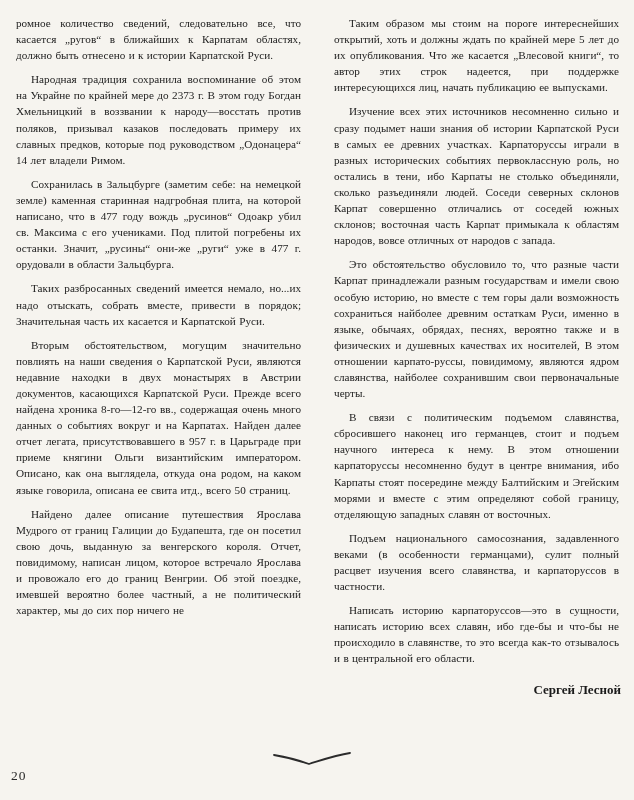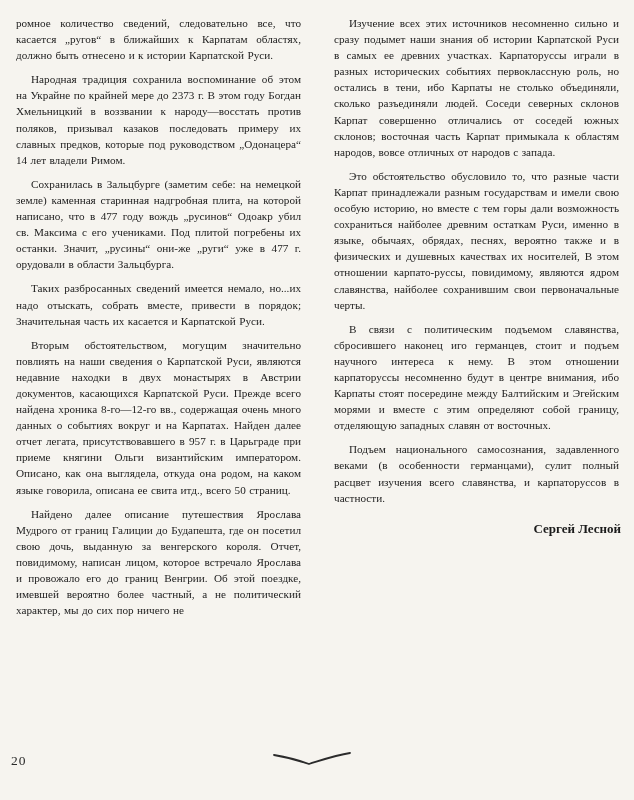--- a/index.html
+++ b/index.html
@@ -47,21 +47,21 @@
     text-align: right;
     font-weight: bold;
     font-size: 13px;
     margin-top: 15px;
     padding-right: 6px;
     color: #1b1b1b;
   }
   .page-number {
     position: absolute;
     left: 11px;
-    bottom: 31px;
+    bottom: 16px;
     font-size: 13.5px;
     color: #2a2a2a;
     letter-spacing: 1px;
   }
   .flourish {
     position: absolute;
     left: 272px;
     top: 748px;
   }
 </style>
@@ -74,24 +74,26 @@
     <div class="col">
       <p class="noindent">ромное количество сведений, следовательно все, что касается „ругов“ в ближайших к Карпатам областях, должно быть отнесено и к истории Карпатской Руси.</p>
       <p>Народная традиция сохранила воспоминание об этом на Украйне по крайней мере до 2373 г. В этом году Богдан Хмельницкий в воззвании к народу—восстать против поляков, призывал казаков последовать примеру их славных предков, которые под руководством „Одонацера“ 14 лет владели Римом.</p>
       <p>Сохранилась в Зальцбурге (заметим себе: на немецкой земле) каменная старинная надгробная плита, на которой написано, что в 477 году вождь „русинов“ Одоакр убил св. Максима с его учениками. Под плитой погребены их останки. Значит, „русины“ они-же „руги“ уже в 477 г. орудовали в области Зальцбурга.</p>
       <p>Таких разбросанных сведений имеется немало, но...их надо отыскать, собрать вместе, привести в порядок; Значительная часть их касается и Карпатской Руси.</p>
       <p>Вторым обстоятельством, могущим значительно повлиять на наши сведения о Карпатской Руси, являются недавние находки в двух монастырях в Австрии документов, касающихся Карпатской Руси. Прежде всего найдена хроника 8-го—12-го вв., содержащая очень много данных о событиях вокруг и на Карпатах. Найден далее отчет легата, присутствовавшего в 957 г. в Царьграде при приеме княгини Ольги византийским императором. Описано, как она выглядела, откуда она родом, на каком языке говорила, описана ее свита итд., всего 50 страниц.</p>
       <p>Найдено далее описание путешествия Ярослава Мудрого от границ Галиции до Будапешта, где он посетил свою дочь, выданную за венгерского короля. Отчет, повидимому, написан лицом, которое встречало Ярослава и провожало его до границ Венгрии. Об этой поездке, имевшей вероятно более частный, а не политический характер, мы до сих пор ничего не</p>
     </div>
 
     <div class="col">
+      <p>Таким образом мы стоим на пороге интереснейших открытий, хоть и должны ждать по крайней мере 5 лет до их опубликования. Что же касается „Влесовой книги“, то автор этих строк надеется, при поддержке интересующихся лиц, начать публикацию ее выпусками.</p>
       <p>Изучение всех этих источников несомненно сильно и сразу подымет наши знания об истории Карпатской Руси в самых ее древних участках. Карпаторуссы играли в разных исторических событиях первоклассную роль, но остались в тени, ибо Карпаты не столько объединяли, сколько разъединяли людей. Соседи северных склонов Карпат совершенно отличались от соседей южных склонов; восточная часть Карпат примыкала к областям народов, вовсе отличных от народов с запада.</p>
       <p>Это обстоятельство обусловило то, что разные части Карпат принадлежали разным государствам и имели свою особую историю, но вместе с тем горы дали возможность сохраниться найболее древним остаткам Руси, именно в языке, обычаях, обрядах, песнях, вероятно также и в физических и душевных качествах их носителей, В этом отношении карпато-руссы, повидимому, являются ядром славянства, найболее сохранившим свои первоначальные черты.</p>
       <p>В связи с политическим подъемом славянства, сбросившего наконец иго германцев, стоит и подъем научного интереса к нему. В этом отношении карпаторуссы несомненно будут в центре внимания, ибо Карпаты стоят посередине между Балтийским и Эгейским морями и вместе с этим определяют собой границу, отделяющую западных славян от восточных.</p>
       <p>Подъем национального самосознания, задавленного веками (в особенности германцами), сулит полный расцвет изучения всего славянства, и карпаторуссов в частности.</p>
+      <p>Написать историю карпаторуссов—это в сущности, написать историю всех славян, ибо где-бы и что-бы не происходило в славянстве, то это всегда как-то отзывалось и в центральной его области.</p>
       <div class="signature">Сергей Лесной</div>
     </div>
 
   </div>
 
   <svg class="flourish" width="80" height="22" viewBox="0 0 80 22">
     <path d="M2 7 C 14 9, 26 12, 37 16 C 50 12, 64 7, 78 5" fill="none" stroke="#2b2b2b" stroke-width="1.8" stroke-linecap="round"></path>
   </svg>
 
   <div class="page-number">20</div>

